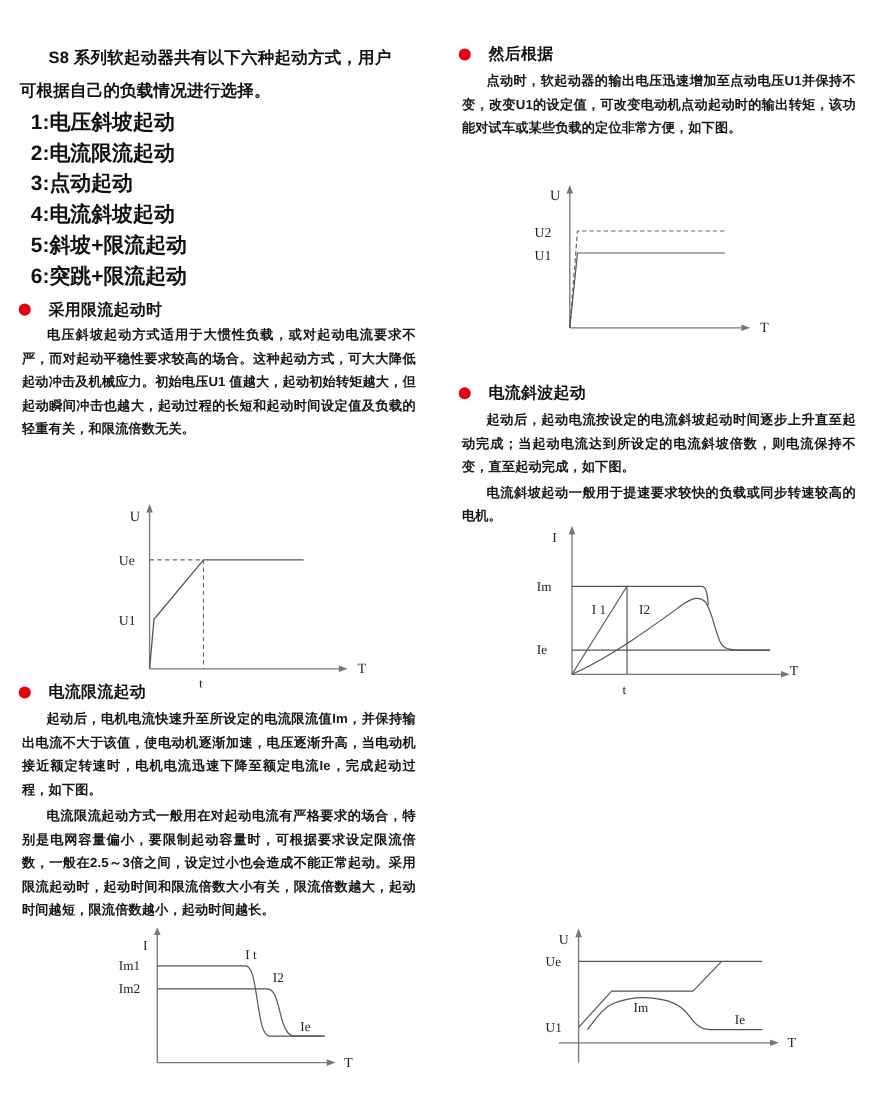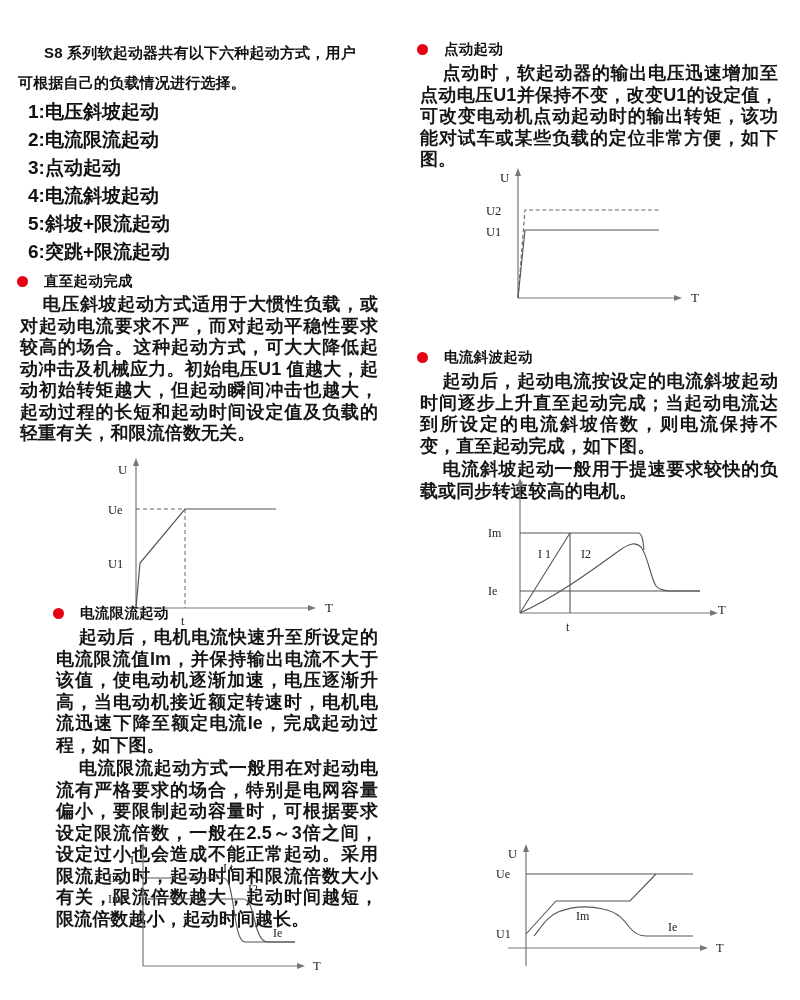--- a/index.html
+++ b/index.html
@@ -55,21 +55,21 @@
     width: 11px; height: 11px;
     border-radius: 50%;
     background: #e60012;
     display: inline-block;
     flex: 0 0 auto;
     margin-right: 16px;
   }
   .sec-head .title { letter-spacing: 0.3px; }
 
   .para {
-    font-size: 18px;
+    font-size: 12px;
     line-height: 21.5px;
     font-weight: bold;
     color: #161616;
     text-align: justify;
     padding: 0 22px 0 20px;
     letter-spacing: 0.1px;
   }
   .para .indent { display: inline-block; width: 22px; }
 
   
@@ -96,21 +96,21 @@
       <li>2:电流限流起动</li>
       <li>3:点动起动</li>
       <li>4:电流斜坡起动</li>
       <li>5:斜坡+限流起动</li>
       <li>6:突跳+限流起动</li>
     </ul>
 
     <div class="abs" style="left:0; top:272px; width:400px;">
       <div class="sec-head">
         <span class="bullet"></span>
-        <span class="title">直至起动完成</span>
+        <span class="title">采用限流起动时</span>
       </div>
       <div class="para" style="margin-top:2px;">
         <span class="indent"></span><span>电压斜坡起动方式适用于大惯性负载，或对起动电流要求不严，而对起动平稳性要求较高的场合。这种起动方式，可大大降低起动冲击及机械应力。初始电压U1 值越大，起动初始转矩越大，但起动瞬间冲击也越大，起动过程的长短和起动时间设定值及负载的轻重有关，和限流倍数无关。</span>
       </div>
     </div>
 
     <div class="figure abs" style="left:100px; top:450px;">
       <svg width="260" height="175" viewBox="0 0 260 175">
 
         <line x1="36" y1="158" x2="208" y2="158" stroke="#777" stroke-width="1.2"></line>
@@ -124,21 +124,21 @@
         <path d="M36,158 L40,113 L85,59 L176,59" fill="none" stroke="#555" stroke-width="1.2"></path>
 
         <text x="18" y="24" font-family="'Liberation Serif',serif" font-size="13" fill="#222">U</text>
         <text x="225" y="162" font-family="'Liberation Serif',serif" font-size="13" fill="#222">T</text>
         <text x="8" y="64" font-family="'Liberation Serif',serif" font-size="12.5" fill="#222">Ue</text>
         <text x="8" y="118" font-family="'Liberation Serif',serif" font-size="12.5" fill="#222">U1</text>
         <text x="81" y="175" font-family="'Liberation Serif',serif" font-size="12.5" fill="#222">t</text>
       </svg>
     </div>
 
-    <div class="abs" style="left:0; top:604px; width:400px;padding-left:36px;">
+    <div class="abs" style="left:0; top:620px; width:400px;">
       <div class="sec-head">
         <span class="bullet"></span>
         <span class="title">电流限流起动</span>
       </div>
       <div class="para" style="margin-top:4px;">
         <span class="indent"></span><span>起动后，电机电流快速升至所设定的电流限流值Im，并保持输出电流不大于该值，使电动机逐渐加速，电压逐渐升高，当电动机接近额定转速时，电机电流迅速下降至额定电流Ie，完成起动过程，如下图。</span>
       </div>
       <div class="para" style="margin-top:2px;">
         <span class="indent"></span><span>电流限流起动方式一般用在对起动电流有严格要求的场合，特别是电网容量偏小，要限制起动容量时，可根据要求设定限流倍数，一般在2.5～3倍之间，设定过小也会造成不能正常起动。采用限流起动时，起动时间和限流倍数大小有关，限流倍数越大，起动时间越短，限流倍数越小，起动时间越长。</span>
       </div>
@@ -166,21 +166,21 @@
       </svg>
     </div>
 
   </div>
 
   <div class="col-right">
 
     <div class="abs" style="left:0; top:40px; width:400px;">
       <div class="sec-head">
         <span class="bullet"></span>
-        <span class="title">点动起动</span>
+        <span class="title">然后根据</span>
       </div>
       <div class="para" style="margin-top:4px;">
         <span class="indent"></span><span>点动时，软起动器的输出电压迅速增加至点动电压U1并保持不变，改变U1的设定值，可改变电动机点动起动时的输出转矩，该功能对试车或某些负载的定位非常方便，如下图。</span>
       </div>
     </div>
 
     <div class="figure abs" style="left:78px; top:160px;">
       <svg width="250" height="165" viewBox="0 0 250 165">
 
         <line x1="40" y1="138" x2="196" y2="138" stroke="#777" stroke-width="1.2"></line>

